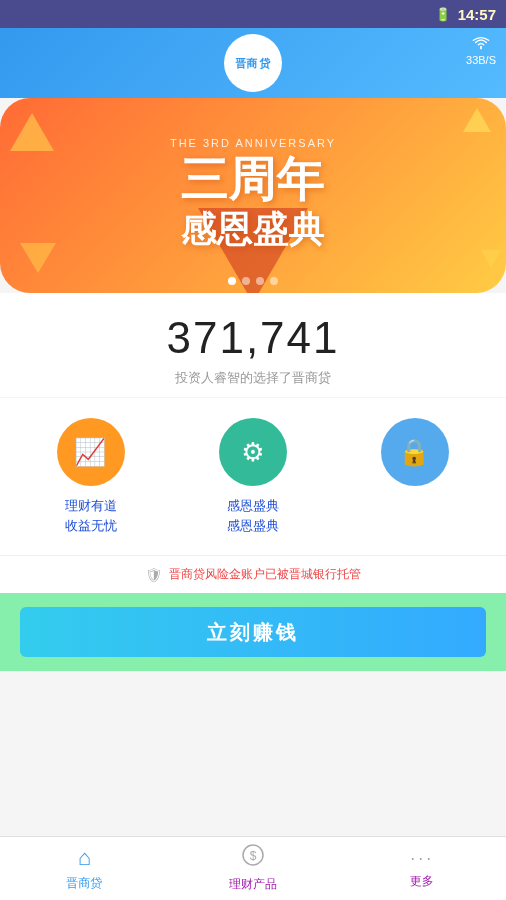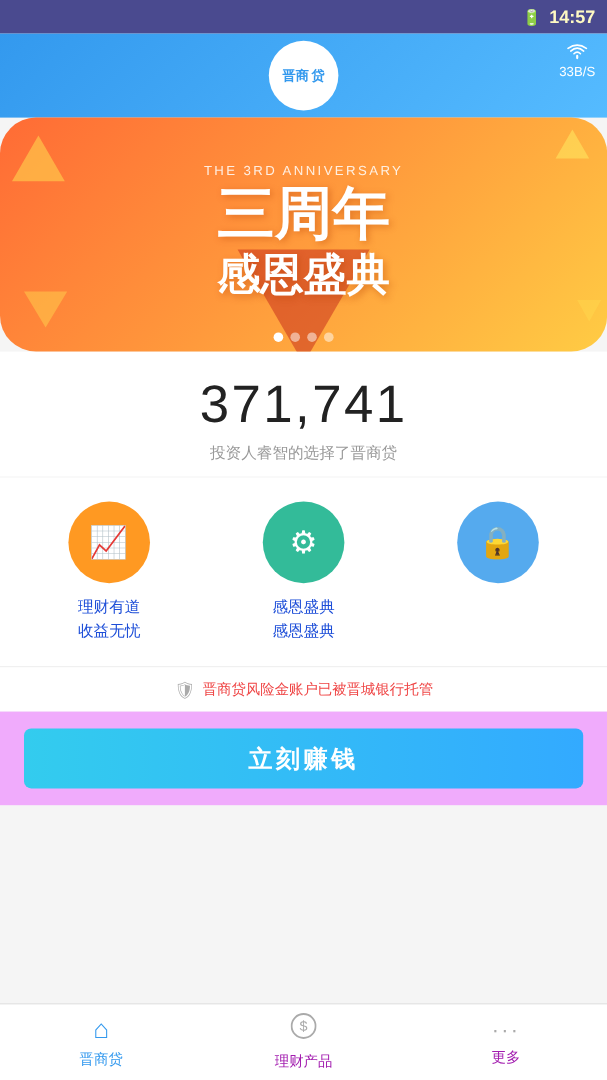--- a/index.html
+++ b/index.html
@@ -242,21 +242,21 @@
       justify-content: center;
       gap: 6px;
       padding: 10px 0;
       border-top: 1px solid #f0f0f0;
     }
     .shield-icon { font-size: 14px; color: #aaa; }
     .trust-text  { font-size: 12px; color: #ef4444; }
 
     
     #cta-section {
-      background: #f0abfc;
+      background: #86efac;
       padding: 14px 20px 14px;
     }
     #cta-button {
       width: 100%;
       height: 50px;
       background: linear-gradient(90deg, #33ccee, #33aaff);
       border: none;
       border-radius: 6px;
       color: white;
       font-size: 20px;

